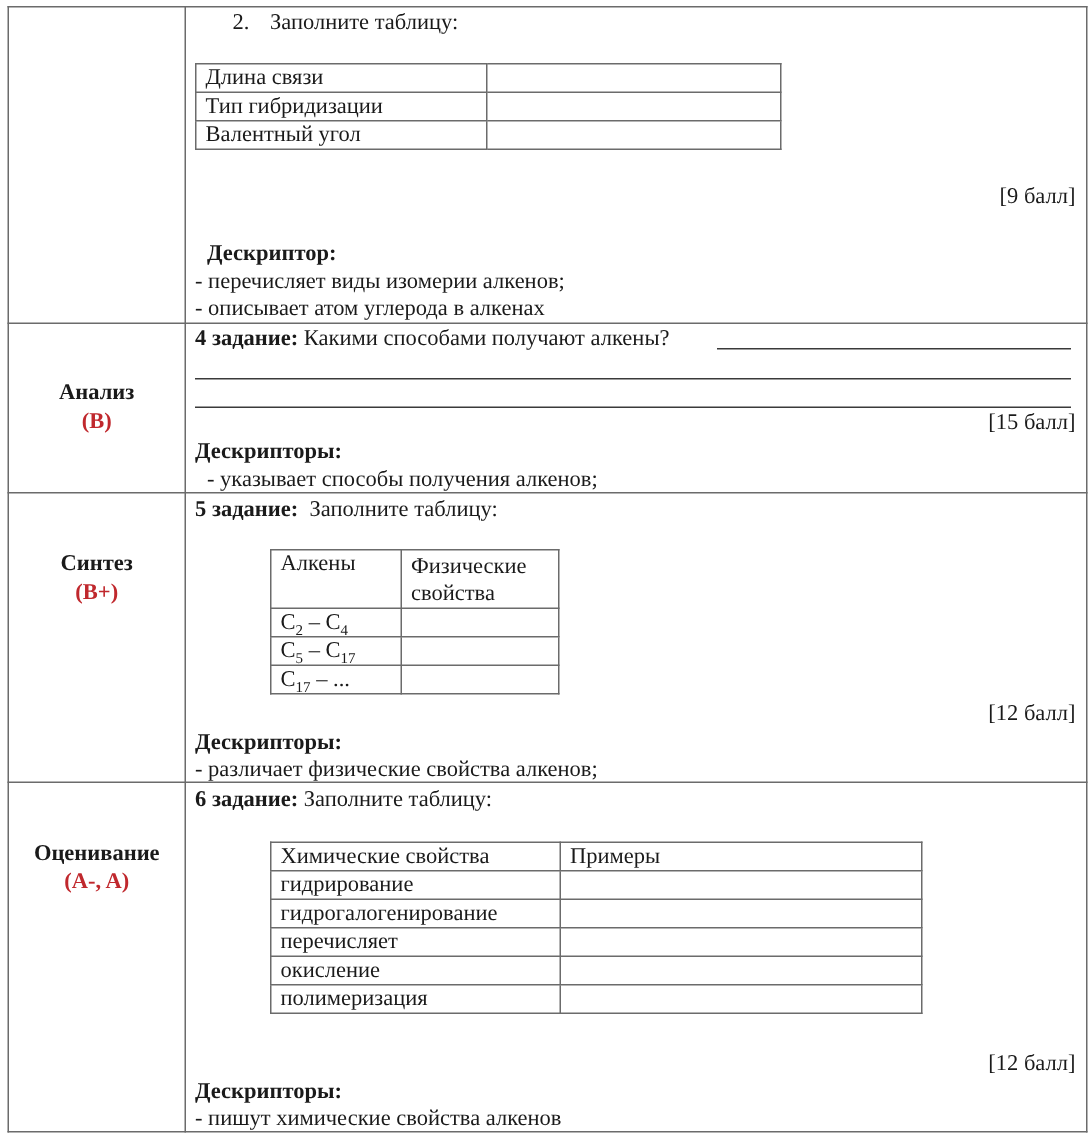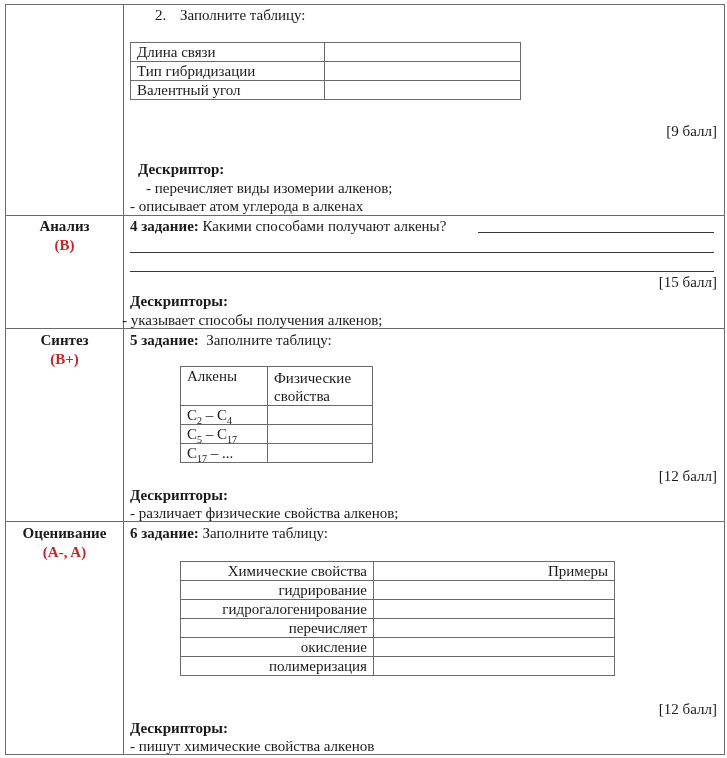--- a/index.html
+++ b/index.html
@@ -6,21 +6,21 @@
     body {
       width: 727px; height: 758px; position: relative; overflow: hidden;
       font-family: "Liberation Serif", "DejaVu Serif", serif;
       font-size: 15px; color: #1a1a1a;
     }
     .hline { position: absolute; height: 0; border-top: 1.5px solid #6b6b6b; }
     .vline { position: absolute; width: 0; border-left: 1.5px solid #6b6b6b; }
     .txt { position: absolute; white-space: nowrap; line-height: 18px; }
     .bold { font-weight: bold; }
     .red { color: #c0282d; font-weight: bold; }
-    .center { text-align: center; }
+    .center { text-align: center; margin-top: 36px; }
     .right { text-align: right; }
     .ul { position: absolute; height: 0; border-top: 1px solid #3a3a3a; }
 
     table.inner {
       position: absolute; border-collapse: collapse;
       font-family: "Liberation Serif", "DejaVu Serif", serif; font-size: 15px;
     }
     table.inner td {
       border: 1.3px solid #6b6b6b; padding: 0 6px; vertical-align: top;
       line-height: 18px;
@@ -55,39 +55,39 @@
     </tr>
     <tr>
       <td>Валентный угол</td>
       <td></td>
     </tr>
   </tbody>
     </table>
 
   <span class="txt right" style="right:10px; top:122px;">[9 балл]</span>
   <span class="txt bold" style="left:138px; top:160px;">Дескриптор:</span>
-  <span class="txt" style="left:146px; top:179px;">- перечисляет виды изомерии алкенов;</span>
+  <span class="txt" style="left:130px; top:179px;">- перечисляет виды изомерии алкенов;</span>
   <span class="txt" style="left:130px; top:197px;">- описывает атом углерода в алкенах</span>
 </section>
 
 <section>
   <div class="txt bold center" style="left:6px; width:117px; top:217px;">Анализ</div>
   <div class="txt red center" style="left:6px; width:117px; top:236px;">(B)</div>
 
   <span class="txt" style="left:130px; top:217px;">
     <b>4 задание:</b>
     <span>Какими способами получают алкены?</span>
   </span>
   <div class="ul" style="left:478px; top:232px; width:236px;"></div>
   <div class="ul" style="left:130px; top:252px; width:584px;"></div>
   <div class="ul" style="left:130px; top:271px; width:584px;"></div>
 
   <span class="txt right" style="right:10px; top:273px;">[15 балл]</span>
   <span class="txt bold" style="left:130px; top:292px;">Дескрипторы:</span>
-  <span class="txt" style="left:122px; top:311px;">- указывает способы получения алкенов;</span>
+  <span class="txt" style="left:138px; top:311px;">- указывает способы получения алкенов;</span>
 </section>
 
 <section>
   <div class="txt bold center" style="left:6px; width:117px; top:331px;">Синтез</div>
   <div class="txt red center" style="left:6px; width:117px; top:350px;">(B+)</div>
 
   <span class="txt" style="left:130px; top:331px;">
     <b>5 задание:</b>&nbsp;
     <span>Заполните таблицу:</span>
   </span>
@@ -129,21 +129,21 @@
 
 <section>
   <div class="txt bold center" style="left:6px; width:117px; top:524px;">Оценивание</div>
   <div class="txt red center" style="left:6px; width:117px; top:543px;">(A-, A)</div>
 
   <span class="txt" style="left:130px; top:524px;">
     <b>6 задание:</b>
     <span>Заполните таблицу:</span>
   </span>
 
-  <table class="inner" style="left:180px; top:561px; width:435px;text-align:right;">
+  <table class="inner" style="left:180px; top:561px; width:435px;">
     <tbody>
         <tr>
       <td style="width:180px;">Химические свойства</td>
       <td>Примеры</td>
     </tr>
     <tr>
       <td>гидрирование</td>
       <td></td>
     </tr>
     <tr>

